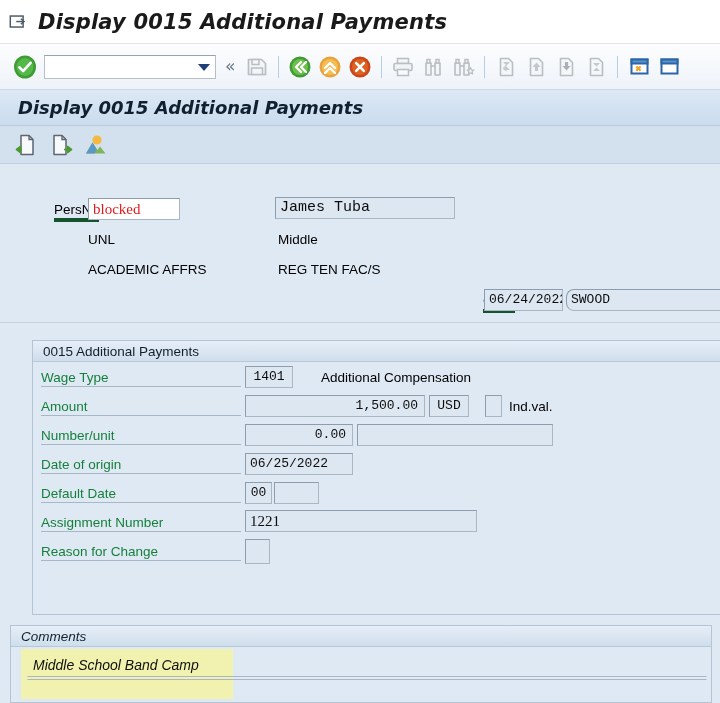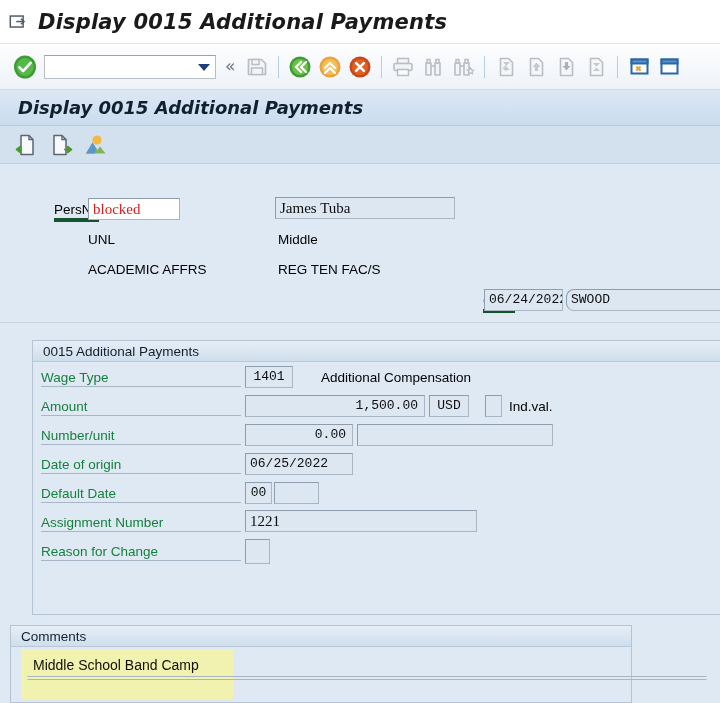--- a/index.html
+++ b/index.html
@@ -377,21 +377,21 @@
 </div>
 
 <div class="canvas">
 
   <div class="emp">
 
     <span class="abs lbl lbl-u" style="left:8px; top:38px;">PersNo</span>
 
     <div class="abs fld white blocked" style="left:88px; top:34px; width:92px;">blocked</div>
 
-    <div class="abs fld" style="left:275px; top:33px; width:180px; font-family:Liberation Serif, serif;">James Tuba</div>
+    <div class="abs fld" style="left:275px; top:33px; width:180px; font-family:Liberation Mono, monospace;">James Tuba</div>
 
     <span class="abs lbl" style="left:88px; top:68px;">UNL</span>
 
     <span class="abs lbl" style="left:278px; top:68px;">Middle</span>
 
     <span class="abs lbl" style="left:88px; top:98px;">ACADEMIC AFFRS</span>
 
     <span class="abs lbl" style="left:278px; top:98px;">REG TEN FAC/S</span>
 
     <span class="abs lbl lbl-u" style="left:437px; top:129px;">Chng</span>
@@ -427,21 +427,21 @@
       <div class="abs fld mono" style="left:241px; top:120px; width:45px;"></div>
 
       <span class="rowlabel" style="left:8px; top:153px; width:200px;">Assignment Number</span>
       <div class="abs fld" style="left:212px; top:148px; width:232px; font-family:'Liberation Serif',serif; font-size:15px;">1221</div>
 
       <span class="rowlabel" style="left:8px; top:182px; width:200px;">Reason for Change</span>
       <div class="abs fld mono" style="left:212px; top:177px; width:25px; height:25px;"></div>
     </div>
   </div>
 
-  <div class="group" style="left:10px; top:461px; width:622px; height:78px;">
+  <div class="group" style="left:10px; top:461px; width:702px; height:78px;font-style:italic;">
     <div class="group-hdr">Comments</div>
     <div class="group-body">
       <div class="abs cmt-hl" style="left:10px; top:2px; width:212px; height:50px;"></div>
       <div class="abs cmt-line" style="left:16px; top:6px; width:680px; background:transparent; border-color:transparent; border-bottom-color:#a9b6c4;">Middle School Band Camp</div>
       <div class="abs cmt-line" style="left:16px; top:32px; width:680px; background:transparent; border-color:transparent; border-top-color:#a9b6c4;"></div>
     </div>
   </div>
 
 </div>
 

